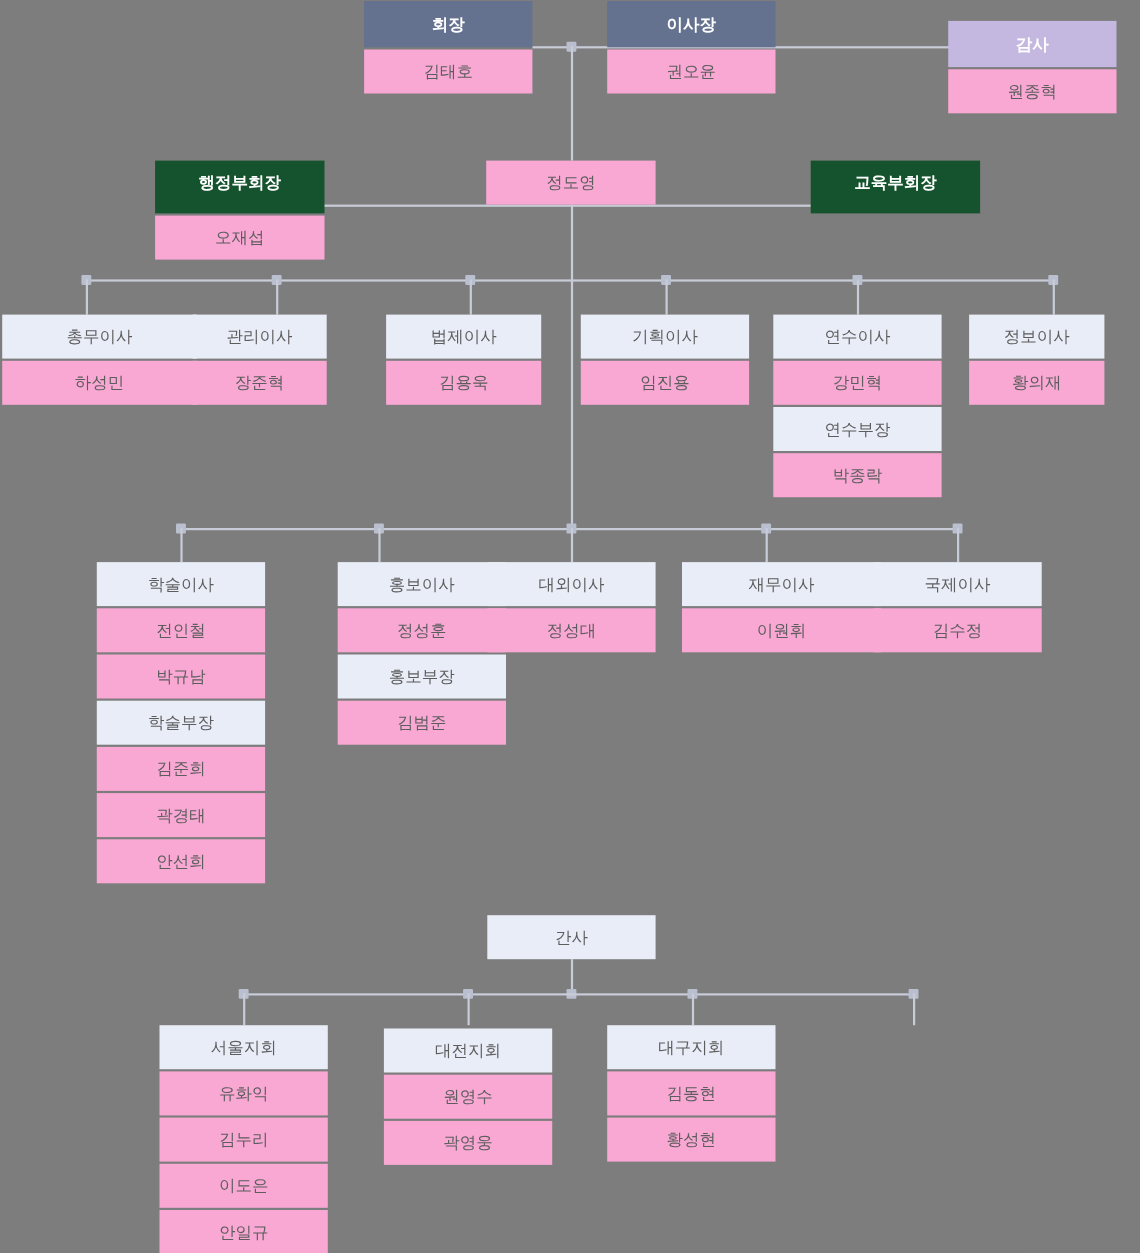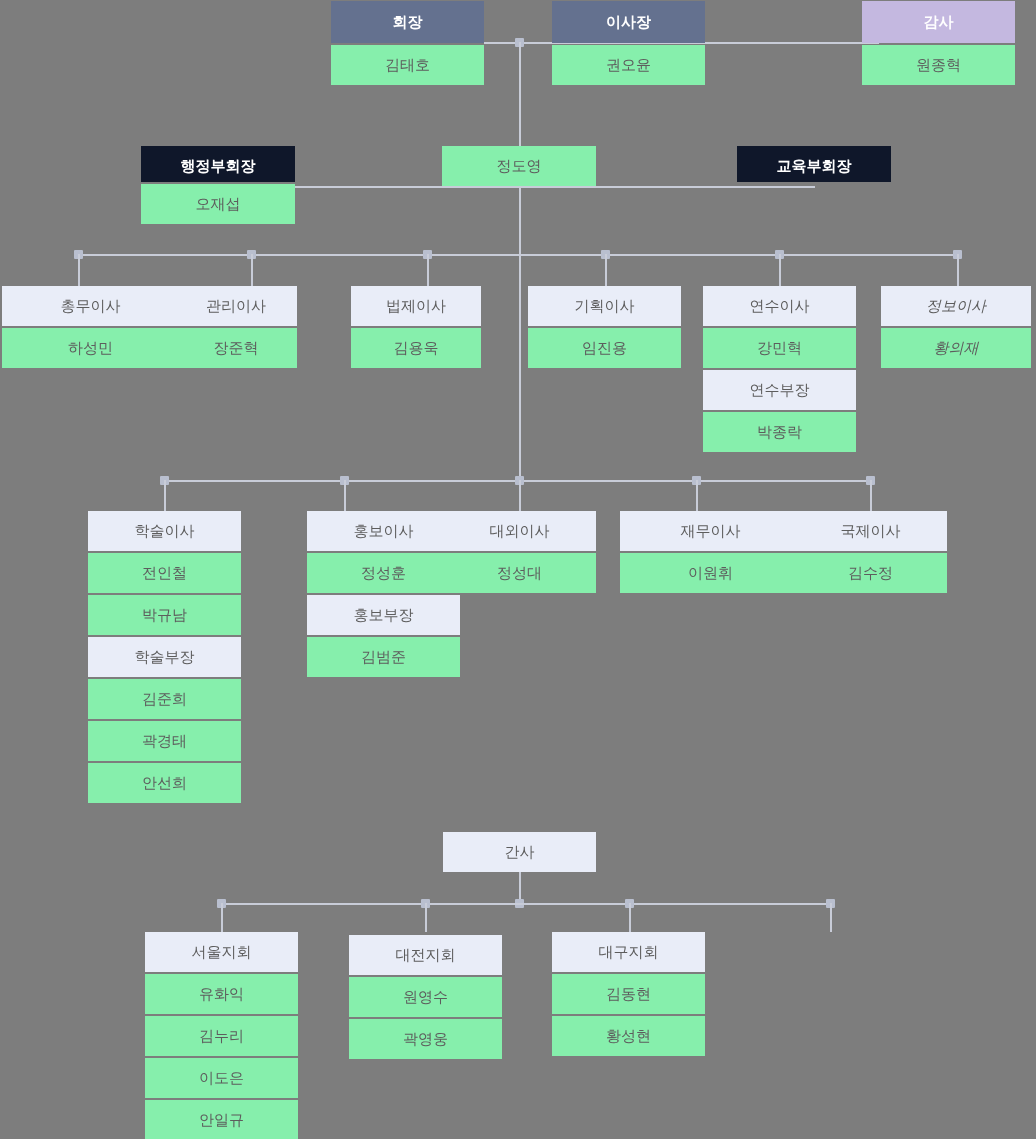--- a/index.html
+++ b/index.html
@@ -22,49 +22,50 @@
 
   
   .unit{position:absolute;}
   .cell{
     box-sizing:border-box;
     height:40px;
     line-height:40px;
     text-align:center;
     font-size:15px;
     color:#5d5d5d;
-    background:#86efac;
+    background:#f9a8d4;
     margin-bottom:2px;
     white-space:nowrap;
     overflow:hidden;
   }
   .cell.title{background:#e9edf8;}
   .cell.head-dark{
     background:#64718f;
     color:#ffffff;
     font-weight:bold;
     height:42px;
     line-height:42px;
     font-size:15px;
   }
   .cell.head-mid{
-    background:#0f172a;
+    background:#14532d;
     color:#ffffff;
     font-weight:bold;
-    height:36px;
+    height:48px;
     line-height:40px;
     font-size:15px;
   }
   .cell.head-purple{
     background:#c4b8e0;
     color:#ffffff;
     font-weight:bold;
     height:42px;
     line-height:42px;
     font-size:15px;
+    margin-top:18px;
   }
 </style>
 </head>
 <body>
 
 <div id="chart">
 
   <div class="lines">
 
     <div class="hline" style="left:484px;top:42px;width:395px;"></div>
@@ -149,38 +150,38 @@
   <div class="unit" style="left:2px;top:286px;width:177px;">
     <div class="cell title">총무이사</div>
     <div class="cell">하성민</div>
   </div>
 
   <div class="unit" style="left:175px;top:286px;width:122px;">
     <div class="cell title">관리이사</div>
     <div class="cell">장준혁</div>
   </div>
 
-  <div class="unit" style="left:351px;top:286px;width:130px;">
+  <div class="unit" style="left:351px;top:286px;width:141px;">
     <div class="cell title">법제이사</div>
     <div class="cell">김용욱</div>
   </div>
 
   <div class="unit" style="left:528px;top:286px;width:153px;">
     <div class="cell title">기획이사</div>
     <div class="cell">임진용</div>
   </div>
 
   <div class="unit" style="left:703px;top:286px;width:153px;">
     <div class="cell title">연수이사</div>
     <div class="cell">강민혁</div>
     <div class="cell title">연수부장</div>
     <div class="cell">박종락</div>
   </div>
 
-  <div class="unit" style="left:881px;top:286px;width:150px;font-style:italic;">
+  <div class="unit" style="left:881px;top:286px;width:123px;">
     <div class="cell title">정보이사</div>
     <div class="cell">황의재</div>
   </div>
 
   <div class="unit" style="left:88px;top:511px;width:153px;">
     <div class="cell title">학술이사</div>
     <div class="cell">전인철</div>
     <div class="cell">박규남</div>
     <div class="cell title">학술부장</div>
     <div class="cell">김준희</div>

